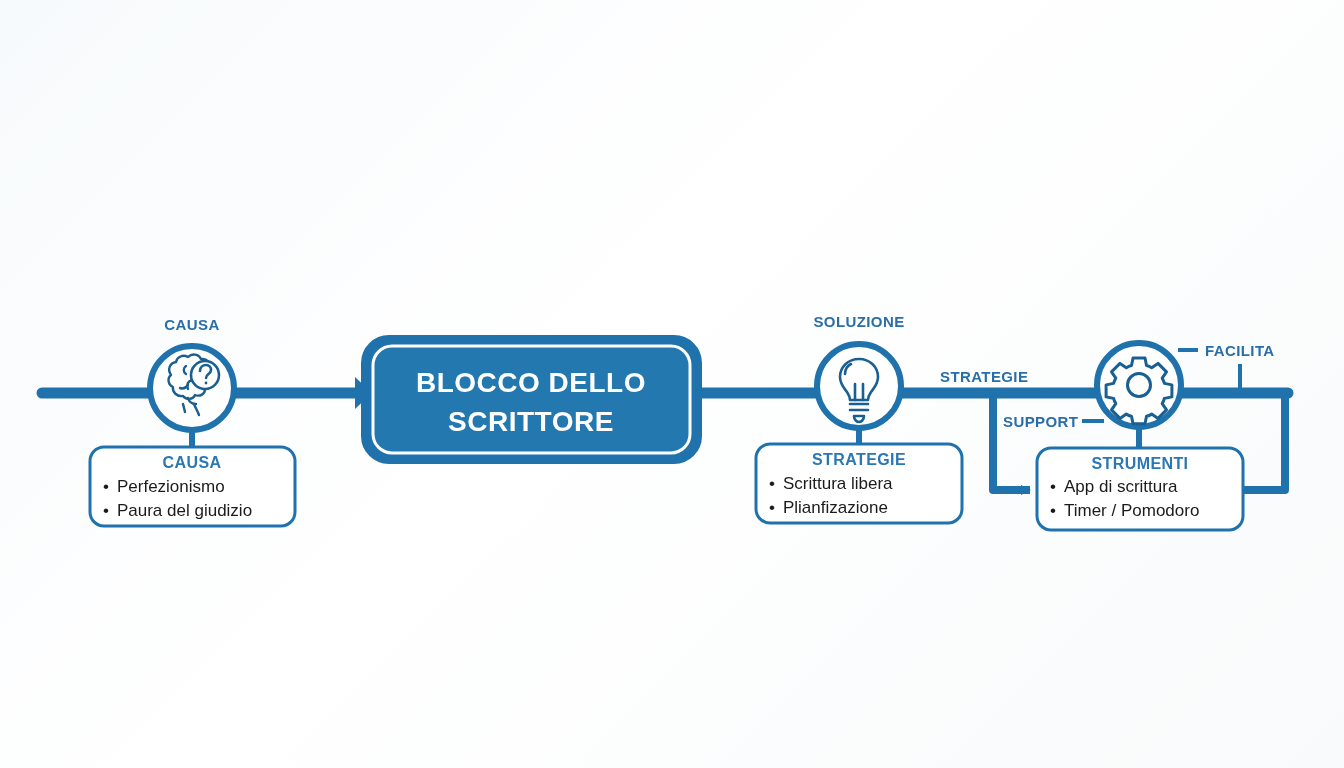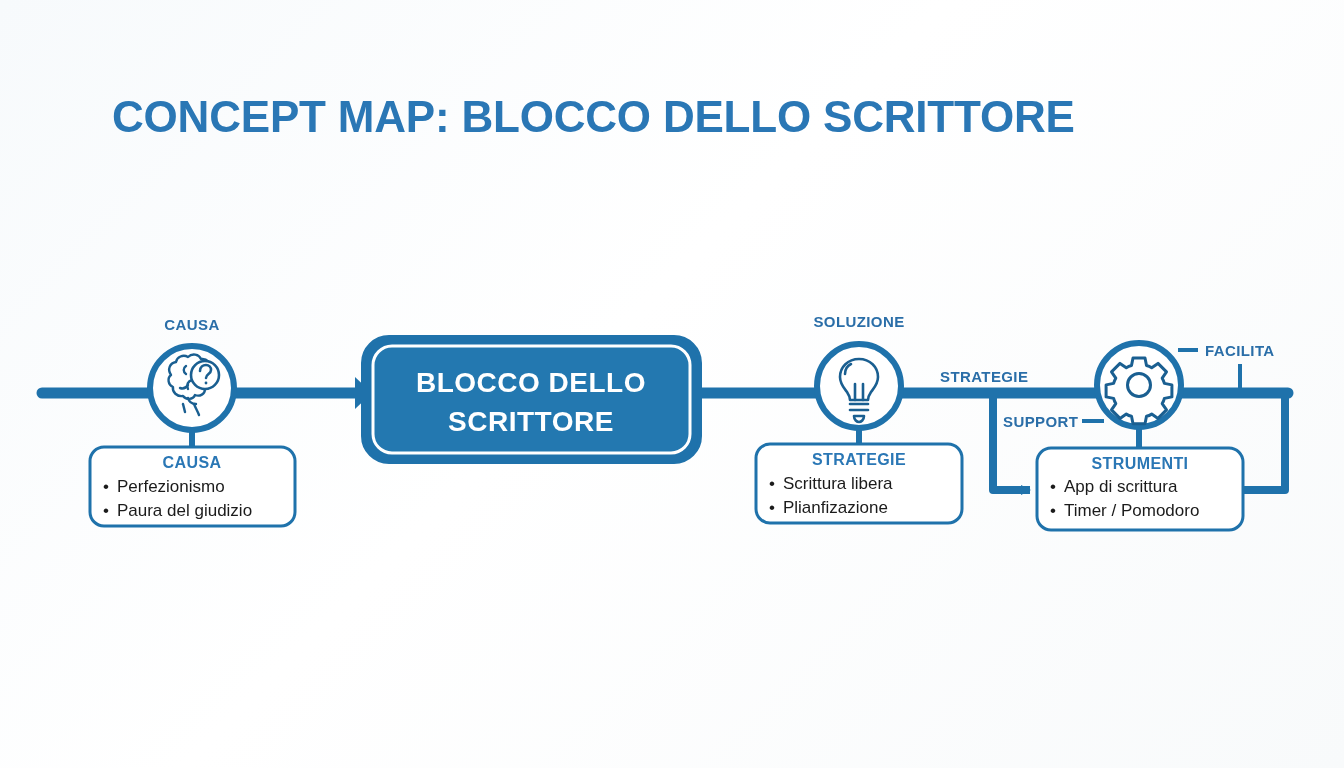--- a/index.html
+++ b/index.html
@@ -72,21 +72,20 @@
     fill: #ffffff;
     letter-spacing: 0.5px;
     text-anchor: middle;
   }
 </style>
 </head>
 <body>
 
 <div id="stage">
 
-  <div class="title">CONCEPT MAP: BLOCCO DELLO SCRITTORE</div>
 
   <svg class="map" width="1344" height="768" viewBox="0 0 1344 768">
 
     <defs>
       <marker id="arrowblue" markerWidth="10" markerHeight="10" refX="9" refY="5" orient="auto" markerUnits="userSpaceOnUse">
         <path d="M0,0 L10,5 L0,10 Z" fill="#1f72ab"></path>
       </marker>
     </defs>
 
     <g>

